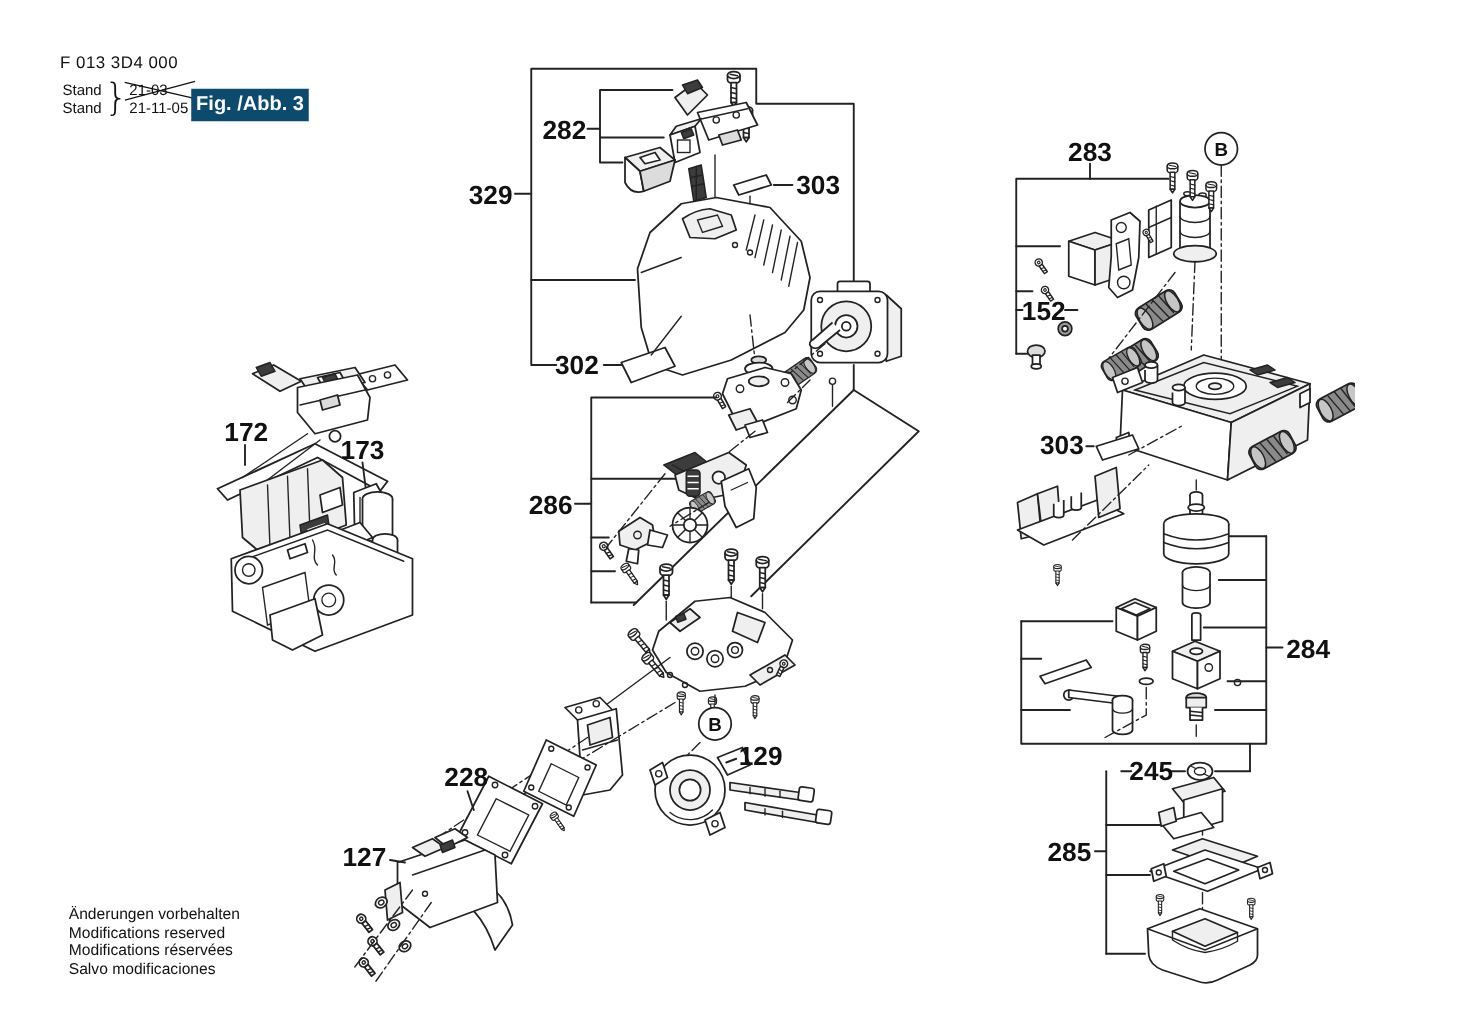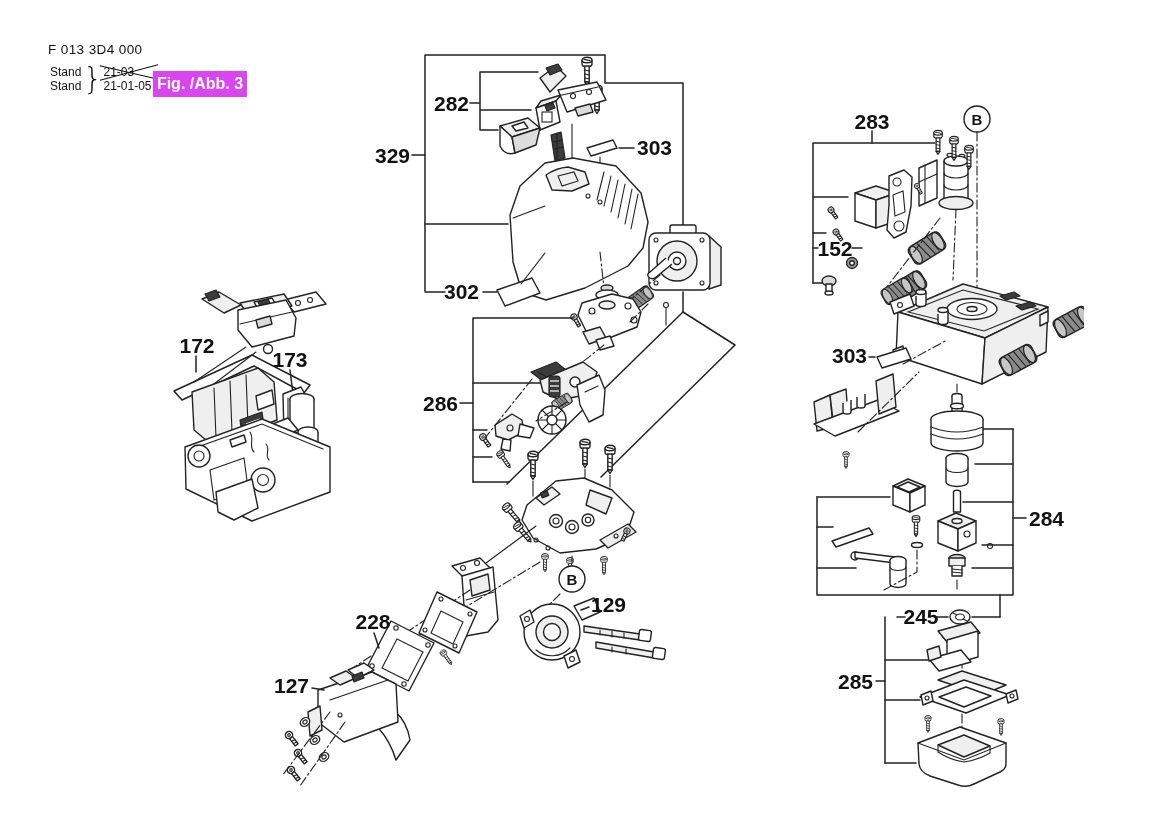--- a/index.html
+++ b/index.html
@@ -7,21 +7,21 @@
         font-family:"Liberation Sans","DejaVu Sans",sans-serif;color:#111;}
   .part-code{position:absolute;left:48px;top:42px;font-size:13.5px;letter-spacing:.4px;}
   .stand-issue{position:absolute;left:50px;top:66px;display:flex;align-items:flex-start;font-size:12px;}
   .si-col span{display:block;line-height:13.5px;}
   .brace{font-size:30px;font-weight:300;line-height:26px;margin:0 1px 0 2px;font-family:"DejaVu Sans",sans-serif;}
   .si-dates span{display:block;line-height:13.5px;}
   .crossed{position:relative;display:inline-block;}
   .crossed::before,.crossed::after{content:"";position:absolute;left:-10%;right:-14%;top:44%;border-top:1.7px solid #111;}
   .crossed::before{transform:rotate(13deg);}
   .crossed::after{transform:rotate(-15deg);}
-  .fig-box{position:absolute;left:153px;top:71px;width:94px;height:26px;background:#d946ef;color:#fff;
+  .fig-box{position:absolute;left:153px;top:71px;width:94px;height:26px;background:#0c4a6e;color:#fff;
            font-weight:bold;font-size:16px;display:flex;align-items:center;justify-content:center;}
   .footer{position:absolute;left:55px;top:724px;font-size:12.5px;line-height:14.5px;}
   svg{position:absolute;left:0;top:0;}
   svg *{vector-effect:none;}
   .ln{fill:none;stroke:#222;stroke-width:1.5;stroke-linecap:round;stroke-linejoin:round;}
   .tn{fill:none;stroke:#222;stroke-width:1.1;stroke-linecap:round;}
   .dd{fill:none;stroke:#222;stroke-width:1.1;stroke-dasharray:9 3 2 3;stroke-linecap:round;}
   .pt{fill:#fff;stroke:#222;stroke-width:1.4;stroke-linejoin:round;}
   .pg{fill:#efefef;stroke:#222;stroke-width:1.4;stroke-linejoin:round;}
   .pm{fill:#dcdcdc;stroke:#222;stroke-width:1.4;stroke-linejoin:round;}
@@ -37,21 +37,21 @@
   <div class="part-code">F 013 3D4 000</div>
 
   <div class="stand-issue">
     <div class="si-col">
       <span>Stand</span>
       <span>Stand</span>
     </div>
     <span class="brace">}</span>
     <div class="si-dates">
       <span class="crossed">21-03</span>
-      <span>21-01-05</span>
+      <span>21-11-05</span>
     </div>
   </div>
 
   <div class="fig-box">Fig. /Abb. 3</div>
 
   <svg width="1169" height="826" viewBox="0 0 1169 826">
     <defs>
       <g id="scrv">
         <path class="pt" d="M-5,2 L-5,6 A5,2.8 0 0 0 5,6 L5,2"></path>
         <ellipse class="pt" cx="0" cy="2" rx="5" ry="2.8"></ellipse>
@@ -561,14 +561,20 @@
       <text class="callout" x="309" y="693" text-anchor="end">127</text>
       <text class="callout" x="872" y="129" text-anchor="middle">283</text>
       <text class="callout" x="835" y="256" text-anchor="middle">152</text>
       <text class="callout" x="867" y="363" text-anchor="end">303</text>
       <text class="callout" x="1029" y="526" text-anchor="start">284</text>
       <text class="callout" x="921" y="624" text-anchor="middle">245</text>
       <text class="callout" x="873" y="689" text-anchor="end">285</text>
     </g>
   </svg>
 
+  <div class="footer">
+    <div>Änderungen vorbehalten</div>
+    <div>Modifications reserved</div>
+    <div>Modifications réservées</div>
+    <div>Salvo modificaciones</div>
+  </div>
 
 </div>
 
 </body></html>

